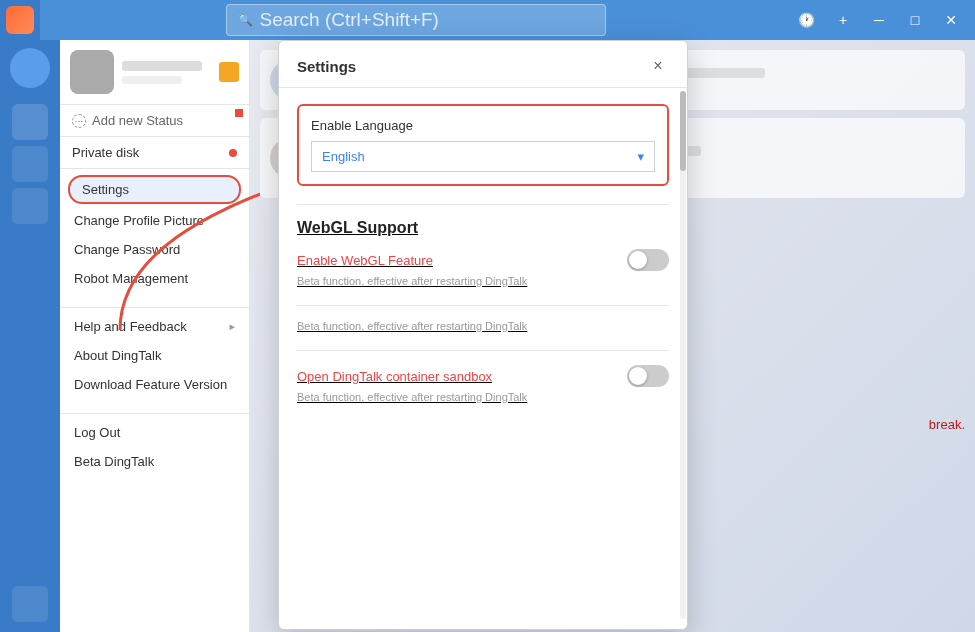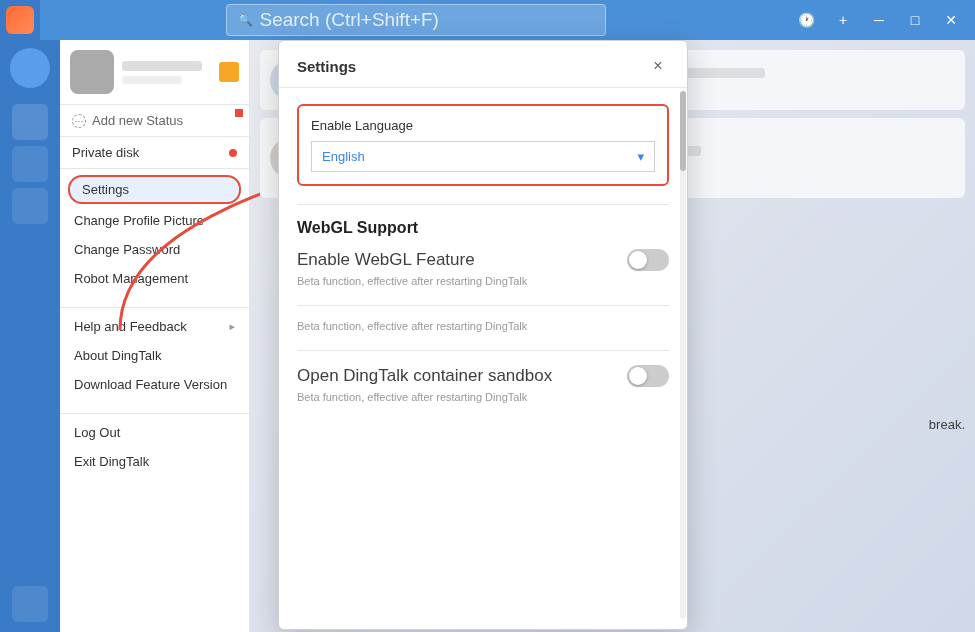--- a/index.html
+++ b/index.html
@@ -285,34 +285,34 @@
       padding: 7px 10px;
       font-size: 13px;
       color: #3b82f6;
       display: flex;
       align-items: center;
       justify-content: space-between;
       cursor: pointer;
       background: white;
     }
 
-    .settings-section { margin-bottom: 18px; }
+    .settings-section { margin-bottom: 18px; text-decoration: underline; }
     .settings-divider {
       height: 1px;
       background: #e5e5e5;
       margin: 14px 0;
     }
 
     .feature-row {
       display: flex;
       align-items: center;
       justify-content: space-between;
       margin-bottom: 4px;
     }
-    .feature-label { font-size: 17px; color: #404040; }
+    .feature-label { font-size: 13px; color: #ef4444; }
     .feature-desc { font-size: 11px; color: #999; margin-top: 2px; margin-bottom: 10px; }
 
     
     .toggle {
       width: 42px;
       height: 22px;
       background: #ccc;
       border-radius: 11px;
       position: relative;
       cursor: pointer;
@@ -374,21 +374,21 @@
       height: 8px;
       background: #eee;
       border-radius: 3px;
       width: 50%;
     }
     .break-text {
       position: absolute;
       bottom: 200px;
       right: 10px;
       font-size: 13px;
-      color: #404040;
+      color: #b91c1c;
     }
 
     
     .modal-scrollbar {
       position: absolute;
       right: 1px;
       top: 50px;
       width: 6px;
       bottom: 10px;
       background: #f0f0f0;
@@ -488,21 +488,21 @@
         <span>Download Feature Version</span>
       </div>
 
       <div class="menu-separator"></div>
       <div class="menu-section-divider"></div>
 
       <div class="menu-item">
         <span>Log Out</span>
       </div>
       <div class="menu-item">
-        <span>Exit DingTalk</span>
+        <span>Beta DingTalk</span>
       </div>
     </div>
   </div>
 
   <div class="right-content">
     <div class="content-blurred">
       <div class="content-strip">
         <div class="content-strip-avatar" style="background:#c5d5e8;"></div>
         <div class="content-strip-lines">
           <div class="content-strip-line1"></div>

